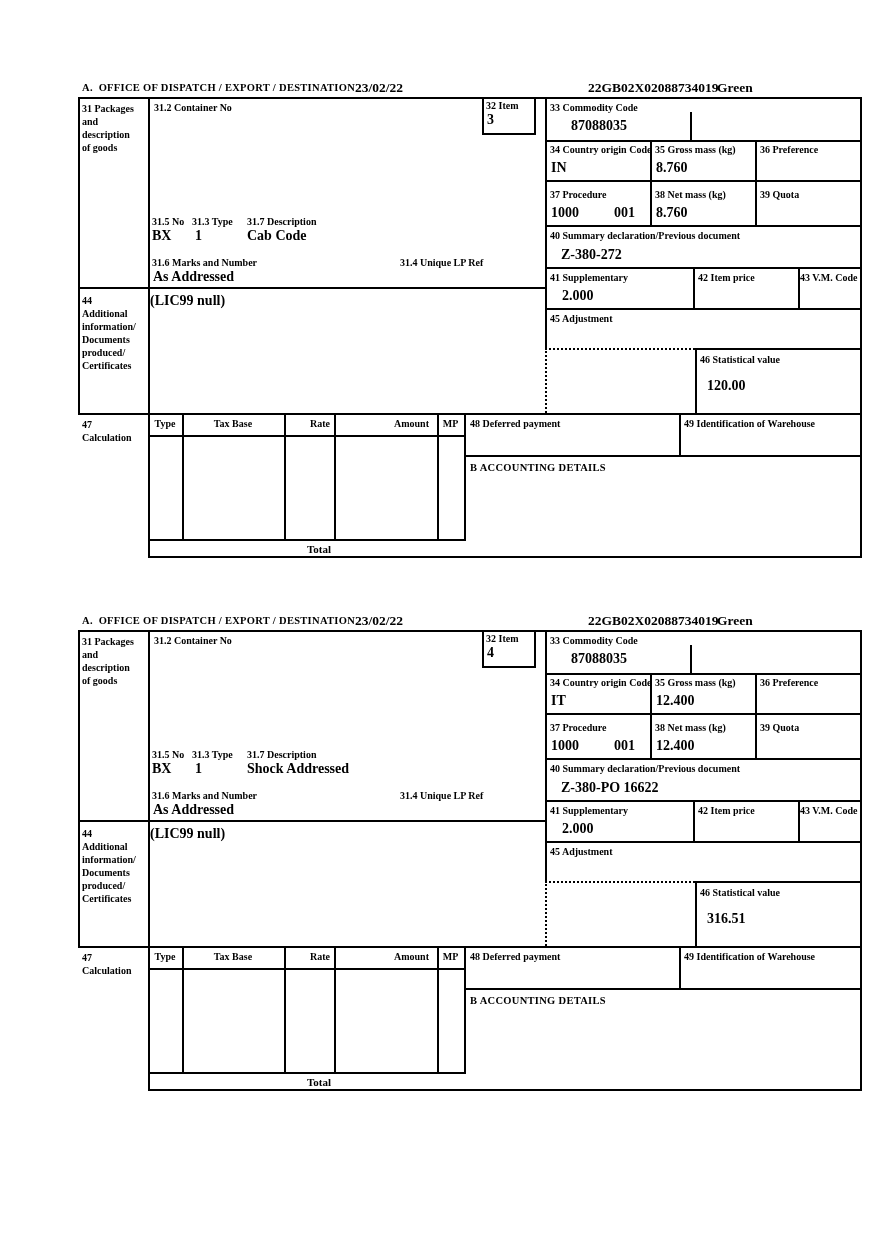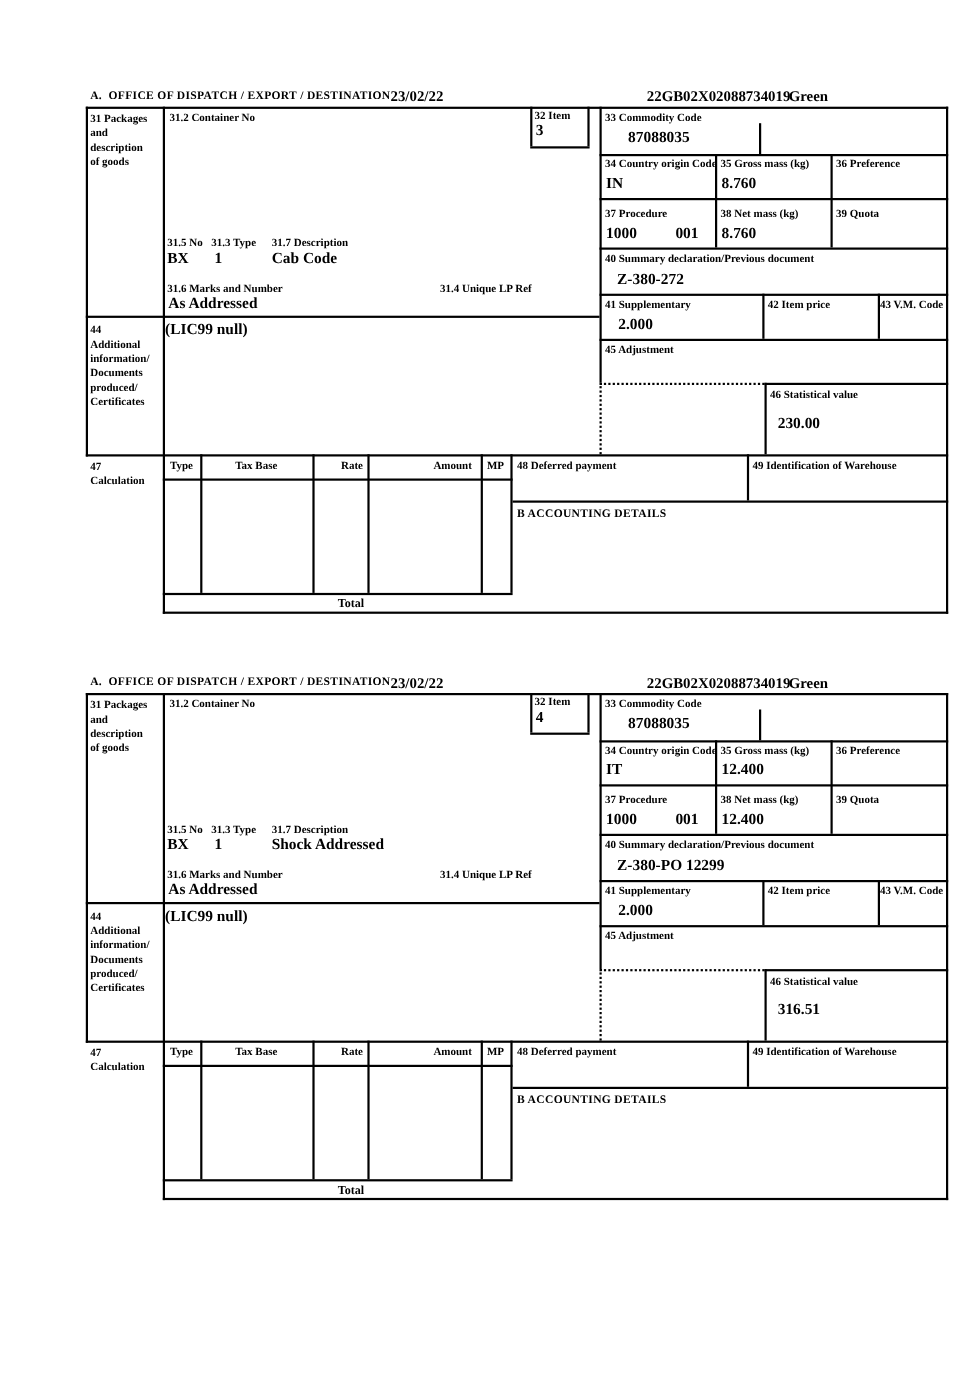--- a/index.html
+++ b/index.html
@@ -99,21 +99,21 @@
   <span class="val" style="left:483px;top:150px">Z-380-272</span>
 
   <span class="lbl" style="left:472px;top:175px">41 Supplementary</span>
   <span class="lbl" style="left:620px;top:175px">42 Item price</span>
   <span class="lbl" style="left:722px;top:175px">43 V.M. Code</span>
   <span class="val" style="left:484px;top:191px">2.000</span>
 
   <span class="lbl" style="left:472px;top:216px">45 Adjustment</span>
 
   <span class="lbl" style="left:622px;top:257px">46 Statistical value</span>
-  <span class="val" style="left:629px;top:281px">230.00</span>
+  <span class="val" style="left:629px;top:281px">120.00</span>
 
   <span class="lbl" style="left:74px;top:119px">31.5 No</span>
   <span class="lbl" style="left:114px;top:119px">31.3 Type</span>
   <span class="lbl" style="left:169px;top:119px">31.7 Description</span>
   <span class="val" style="left:74px;top:131px">BX</span>
   <span class="val" style="left:117px;top:131px">1</span>
   <span class="val" style="left:169px;top:131px">Cab Code</span>
 
   <span class="lbl" style="left:74px;top:160px">31.6 Marks and Number</span>
   <span class="lbl" style="left:322px;top:160px">31.4 Unique LP Ref</span>
@@ -208,21 +208,21 @@
   <span class="val" style="left:578px;top:63px">12.400</span>
 
   <span class="lbl" style="left:472px;top:92px">37 Procedure</span>
   <span class="lbl" style="left:577px;top:92px">38 Net mass (kg)</span>
   <span class="lbl" style="left:682px;top:92px">39 Quota</span>
   <span class="val" style="left:473px;top:108px">1000</span>
   <span class="val" style="left:536px;top:108px">001</span>
   <span class="val" style="left:578px;top:108px">12.400</span>
 
   <span class="lbl" style="left:472px;top:133px">40 Summary declaration/Previous document</span>
-  <span class="val" style="left:483px;top:150px">Z-380-PO 12299</span>
+  <span class="val" style="left:483px;top:150px">Z-380-PO 16622</span>
 
   <span class="lbl" style="left:472px;top:175px">41 Supplementary</span>
   <span class="lbl" style="left:620px;top:175px">42 Item price</span>
   <span class="lbl" style="left:722px;top:175px">43 V.M. Code</span>
   <span class="val" style="left:484px;top:191px">2.000</span>
 
   <span class="lbl" style="left:472px;top:216px">45 Adjustment</span>
 
   <span class="lbl" style="left:622px;top:257px">46 Statistical value</span>
   <span class="val" style="left:629px;top:281px">316.51</span>

